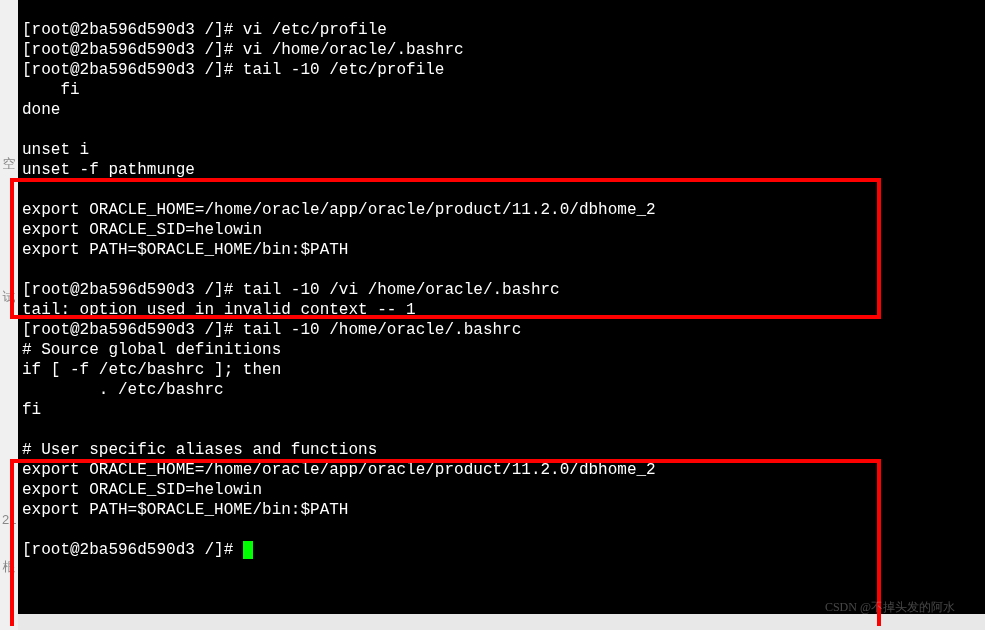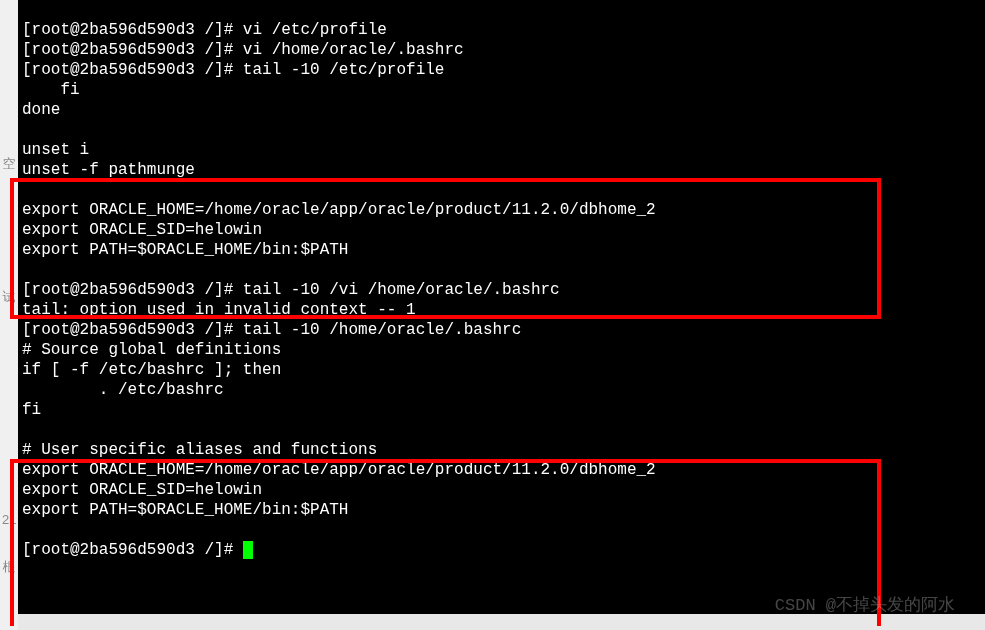--- a/index.html
+++ b/index.html
@@ -54,22 +54,22 @@
       width: 10px;
       height: 18px;
       background: #00ff00;
       vertical-align: text-bottom;
     }
     .watermark {
       position: absolute;
       right: 30px;
       bottom: 14px;
       color: rgba(200, 200, 200, 0.35);
-      font-size: 17px;
-      font-family: Liberation Mono, monospace;
+      font-size: 12px;
+      font-family: Liberation Serif, serif;
       z-index: 20;
     }
     .left-margin {
       position: absolute;
       left: 0;
       top: 0;
       width: 18px;
       height: 630px;
       background: #f0f0f0;
       color: #888;

